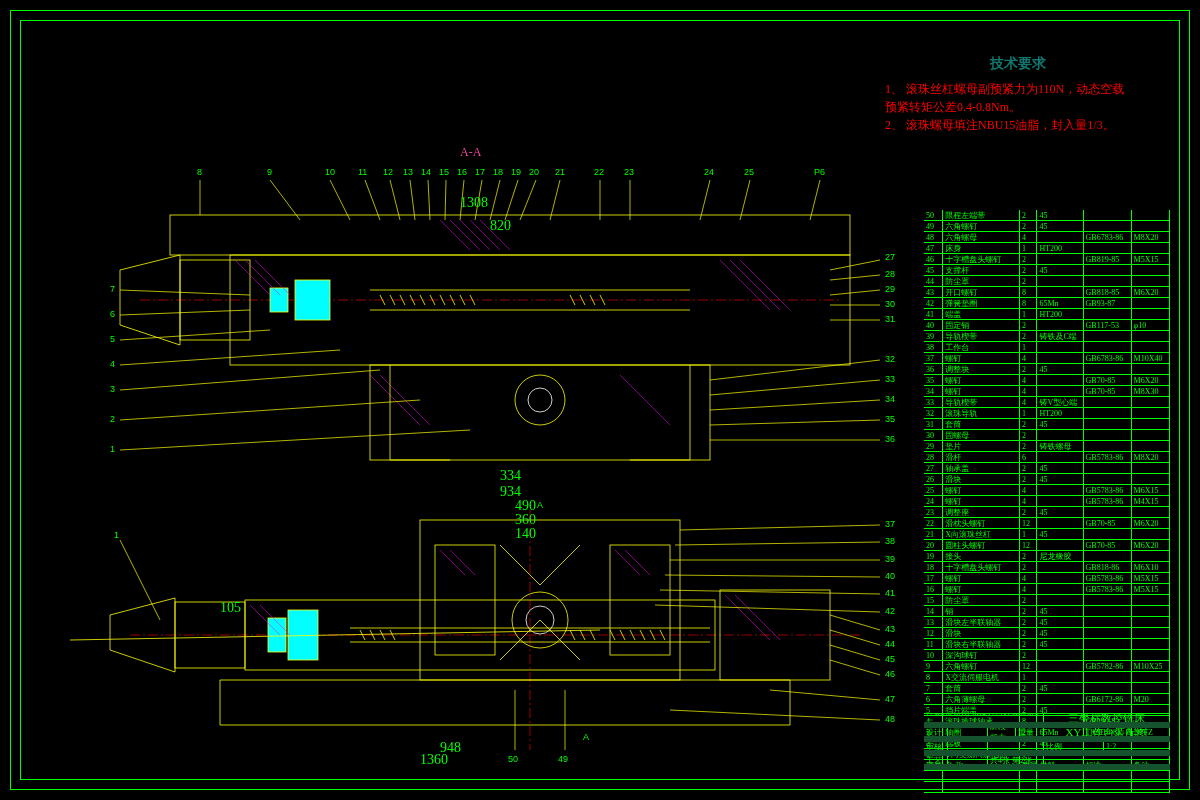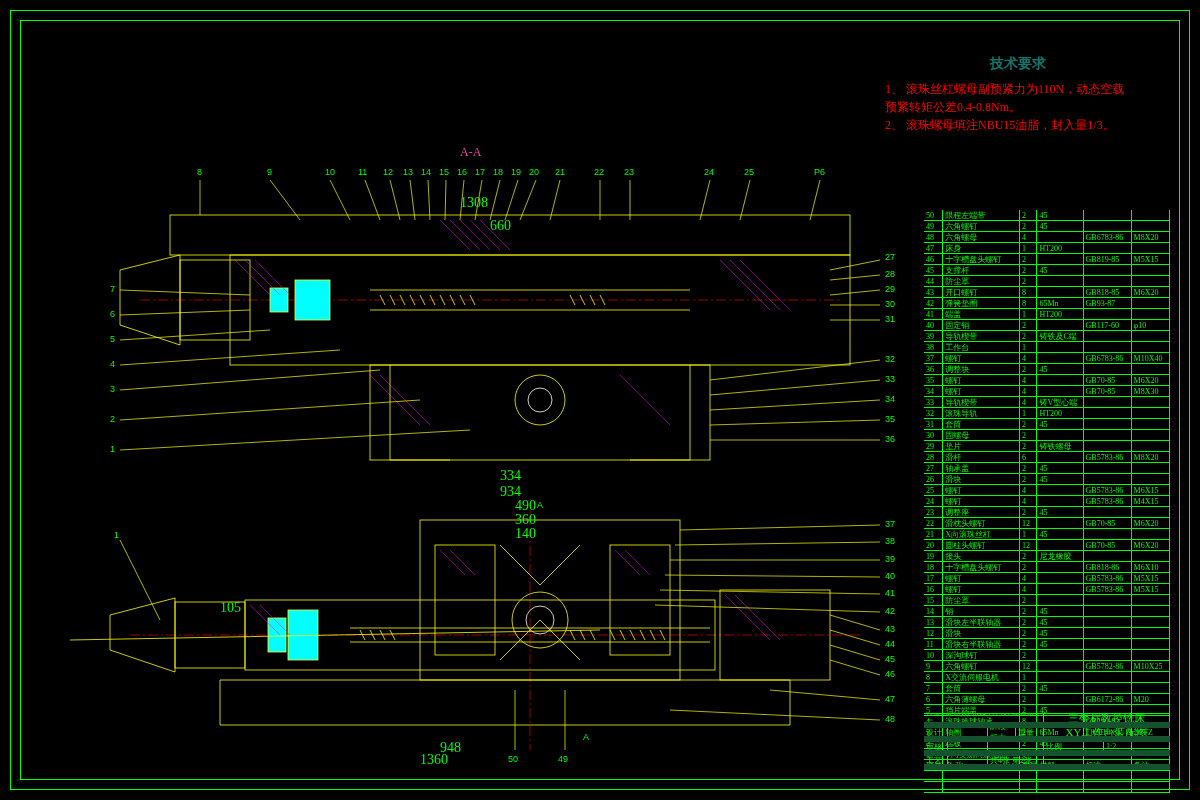--- a/index.html
+++ b/index.html
@@ -160,21 +160,21 @@
   <text class="balloon-text" x="40" y="132">7</text>
     <text class="balloon-text" x="40" y="157">6</text>
   <text class="balloon-text" x="40" y="182">5</text>
     <text class="balloon-text" x="40" y="207">4</text>
   <text class="balloon-text" x="40" y="232">3</text>
     <text class="balloon-text" x="40" y="262">2</text>
   <text class="balloon-text" x="40" y="292">1</text>
 </svg>
 
 <div class="dim-text" style="left:460px; top:195px;">1308</div>
-<div class="dim-text" style="left:490px; top:218px;">660</div>
+<div class="dim-text" style="left:490px; top:218px;">820</div>
 <div class="dim-text" style="left:500px; top:468px;">334</div>
 <div class="dim-text" style="left:500px; top:484px;">934</div>
 
 <svg class="drawing" style="left:70px; top:490px;" width="840" height="280">
   <line class="center" x1="60" y1="145" x2="790" y2="145"></line>
   <line class="center" x1="460" y1="20" x2="460" y2="260"></line>
   <rect class="construction" x="350" y="30" width="260" height="160"></rect>
   <rect class="construction" x="365" y="55" width="60" height="110"></rect>
   <rect class="construction" x="540" y="55" width="60" height="110"></rect>
   <circle class="construction" cx="470" cy="130" r="28"></circle>
@@ -341,21 +341,21 @@
       <div class="bom-cell c-qty">1</div>
       <div class="bom-cell c-mat">HT200</div>
       <div class="bom-cell c-std"></div>
       <div class="bom-cell c-rem"></div>
     </div>
     <div class="bom-row">
       <div class="bom-cell c-seq">40</div>
       <div class="bom-cell c-name">固定销</div>
       <div class="bom-cell c-qty">2</div>
       <div class="bom-cell c-mat"></div>
-      <div class="bom-cell c-std">GB117-60</div>
+      <div class="bom-cell c-std">GB117-53</div>
       <div class="bom-cell c-rem">φ10</div>
     </div>
     <div class="bom-row">
       <div class="bom-cell c-seq">39</div>
       <div class="bom-cell c-name">导轨楔带</div>
       <div class="bom-cell c-qty">2</div>
       <div class="bom-cell c-mat">铸铁及C端</div>
       <div class="bom-cell c-std"></div>
       <div class="bom-cell c-rem"></div>
     </div>

